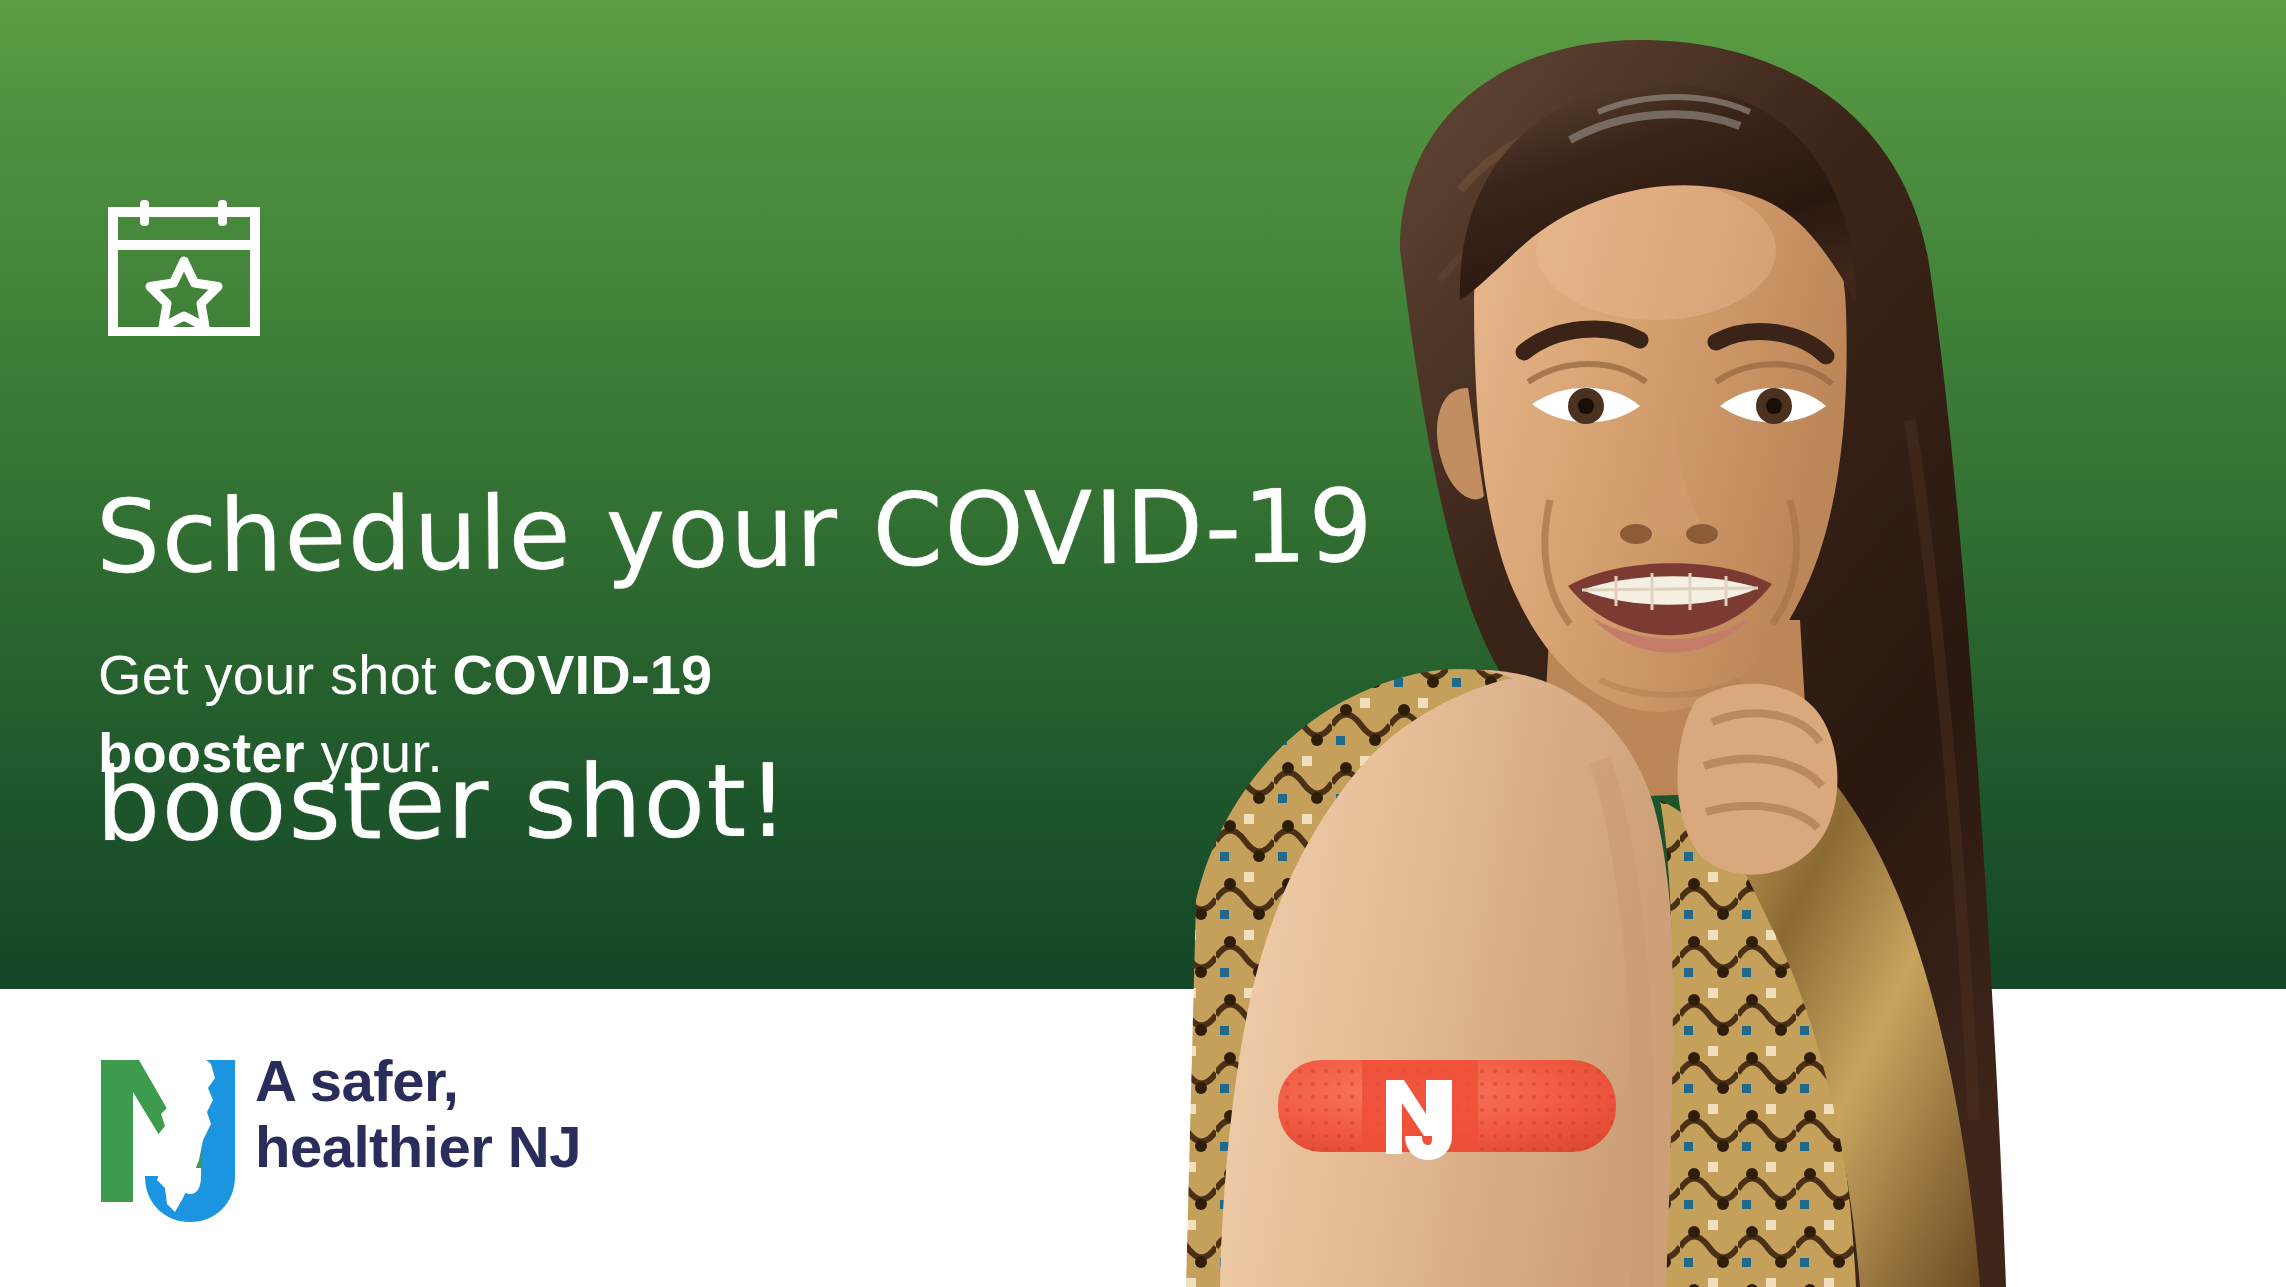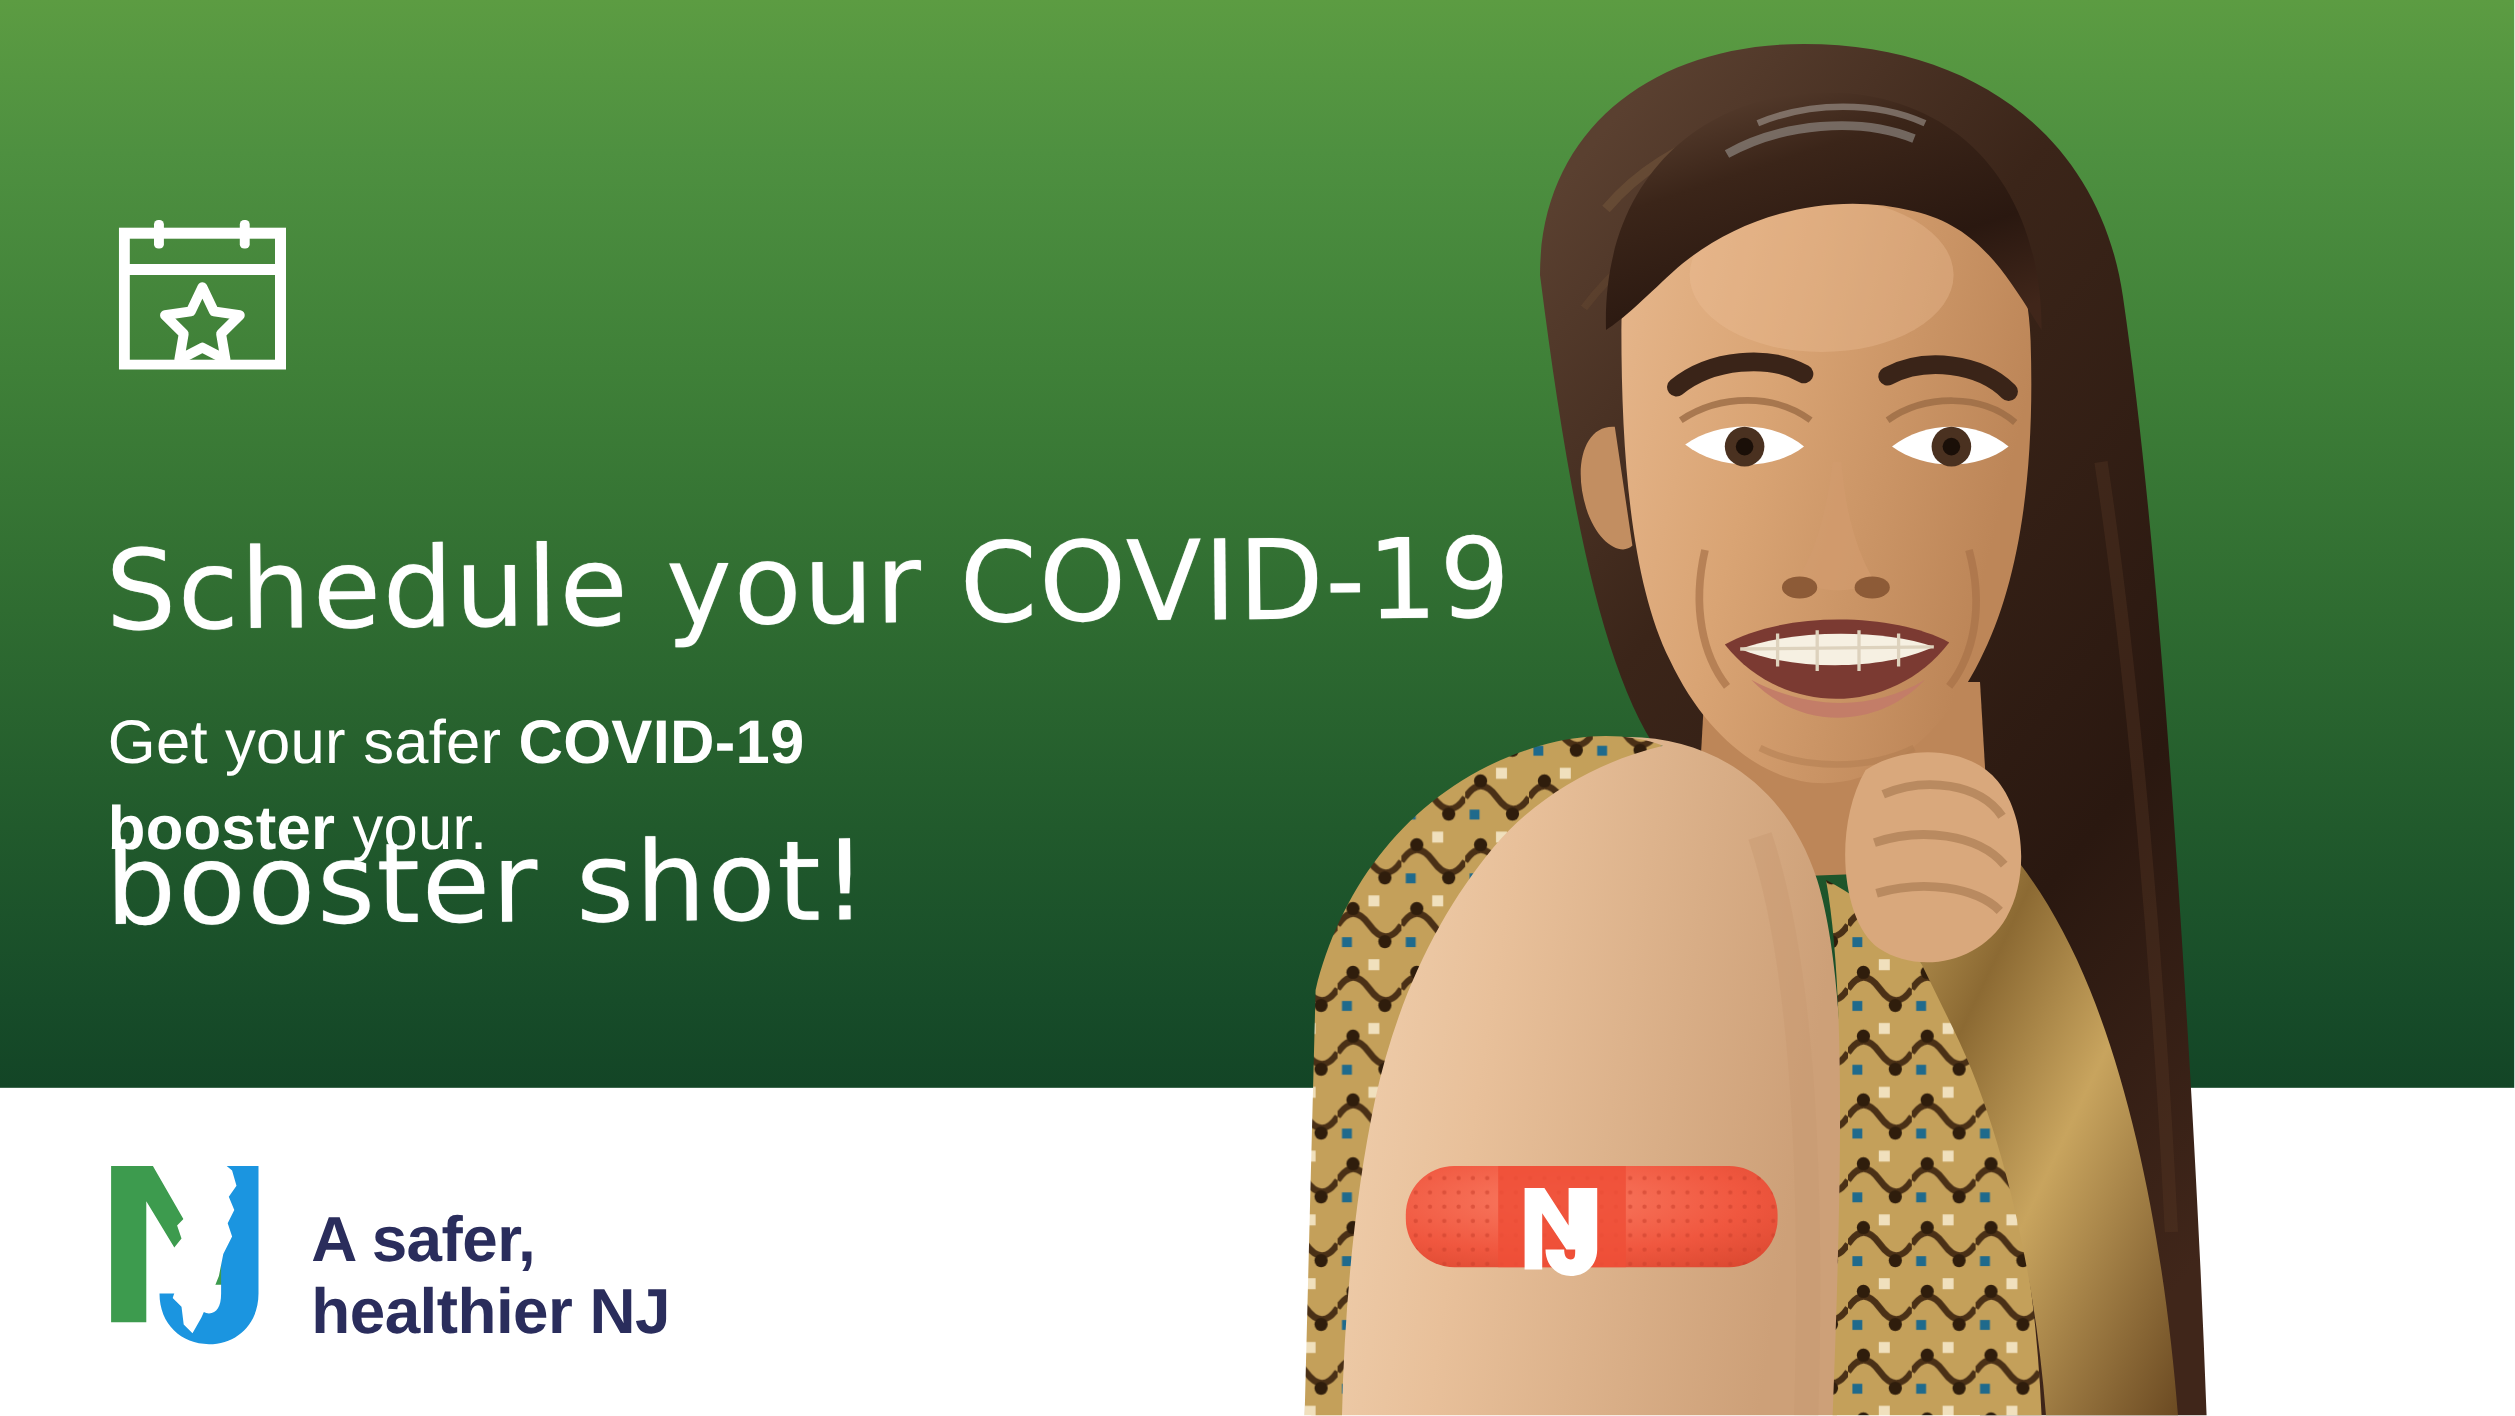--- a/index.html
+++ b/index.html
@@ -76,22 +76,21 @@
     font-weight:400;
     letter-spacing:0.2px;
   }
   .subcopy b { font-weight:700; }
 
   
   .logo-lockup {
     position:absolute;
     left:95px; top:1048px;
     display:flex;
-    align-items:flex-end;
-    gap:28px;
+    align-items:flex-start;
   }
   .logo-mark { width:160px; height:178px; display:block; }
   .logo-text {
     color:#2a2d5c;
     font-size:58px;
     line-height:66px;
     font-weight:700;
     letter-spacing:-0.5px;
     white-space:pre-line;
   }
@@ -126,21 +125,21 @@
 
       <path d="M76 61 L86.5 83 L110 86.5 L93 103.5 L97 127 L76 116 L55 127 L59 103.5 L42 86.5 L65.5 83 Z" fill="none" stroke="#ffffff" stroke-width="9" stroke-linejoin="round"></path>
     </svg>
   </div>
 
   <div class="headline">
     <span class="hl-line">Schedule your COVID-19</span>
     <span class="hl-line">booster shot!</span>
   </div>
 
-  <div class="subcopy"><span>Get your safer </span><b>COVID-19 booster</b><span> your.</span></div>
+  <div class="subcopy"><span>Get your shot </span><b>COVID-19 booster</b><span> your.</span></div>
 
   <div class="logo-lockup">
     <div class="logo-mark">
       <svg viewBox="0 0 160 178" xmlns="http://www.w3.org/2000/svg">
 
         <path d="M6 12 H44 L90 92 V12 H122 V120 H84 L38 44 V154 H6 Z" fill="#3d9b4e"></path>
 
         <path d="M95 12 H140 V128 C140 156 120 174 95 174 C70 174 50 156 50 128 H84
                  C84 140 88 146 95 146 C102 146 106 140 106 128 V12 Z" fill="#1b95e0"></path>
 

